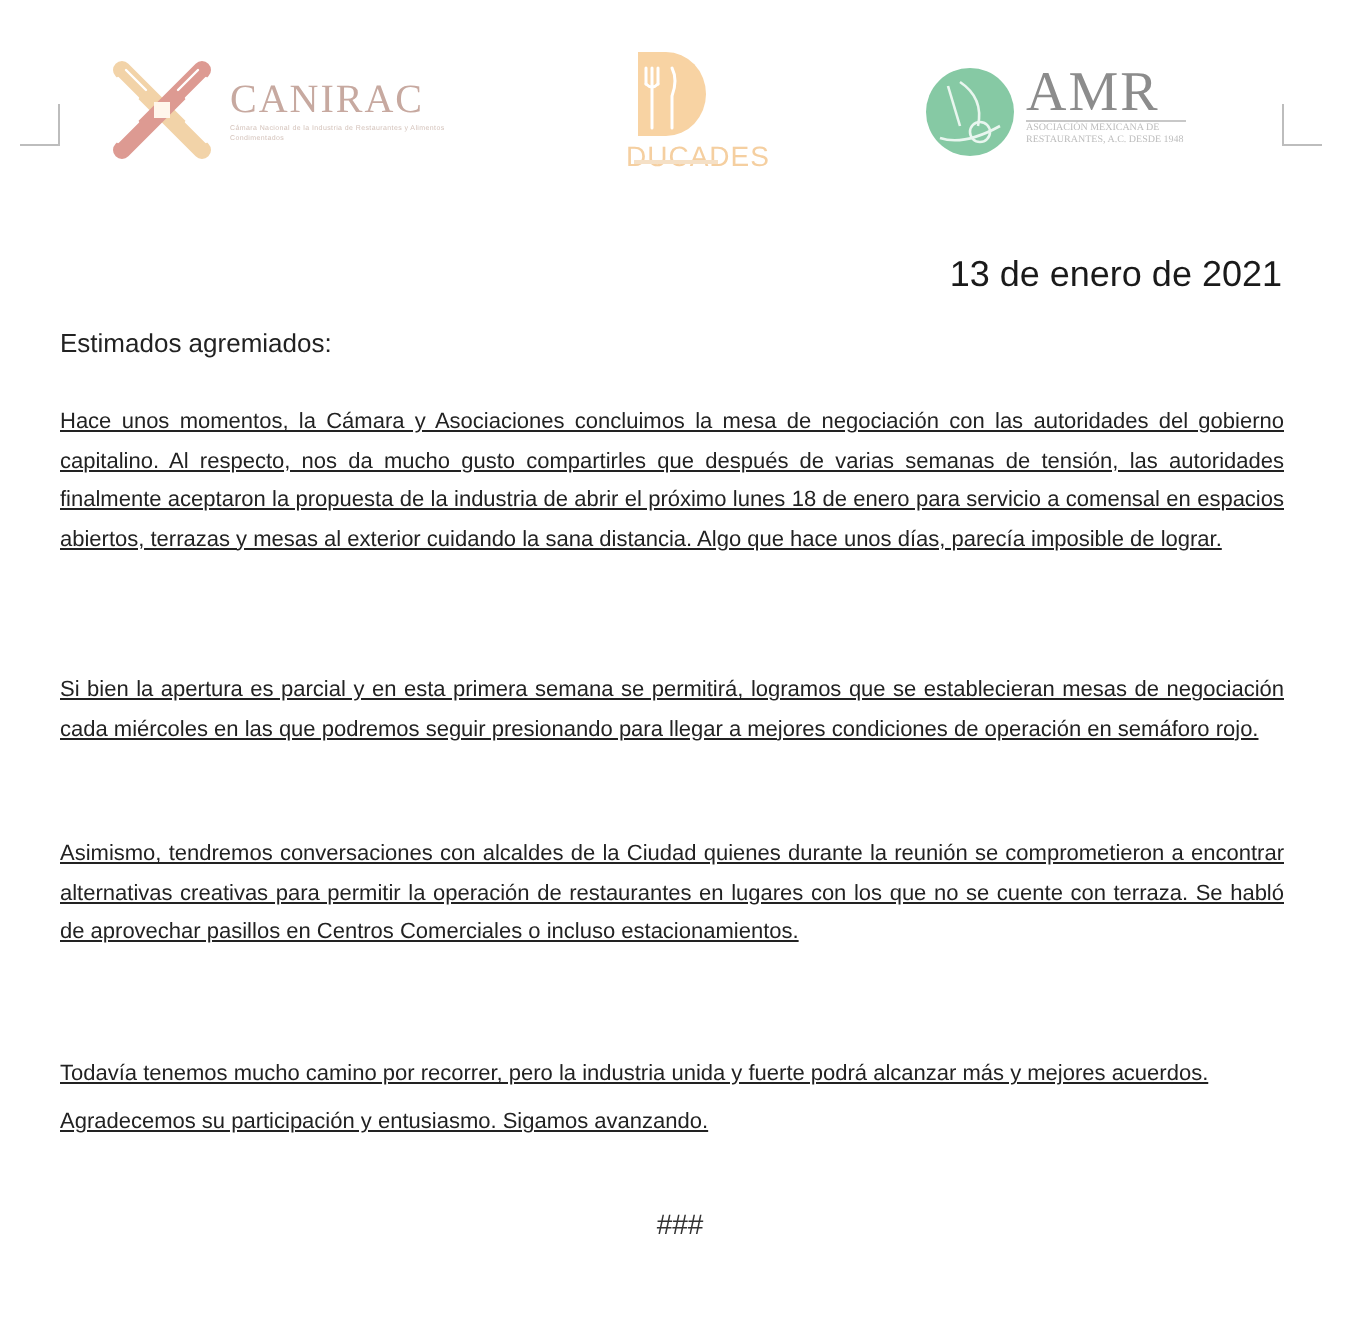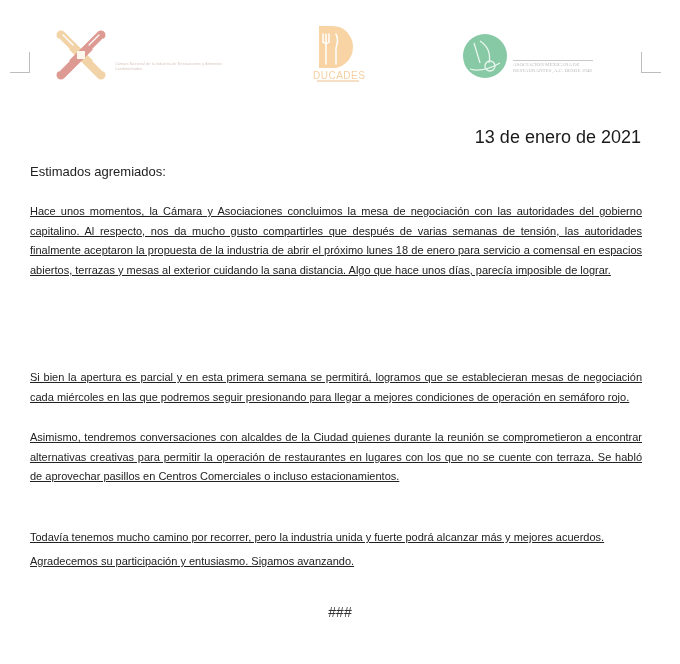--- a/index.html
+++ b/index.html
@@ -13,38 +13,38 @@
   .canirac { left:55px; top:27px; width:160px; height:55px; }
   .canirac .mark { position:absolute; left:0; top:2px; width:52px; height:52px; }
   .canirac .name { position:absolute; left:60px; top:12px; font-family:"Liberation Serif", serif;
                    font-size:20px; letter-spacing:1px; color:#c7a9a0; }
   .canirac .sub { position:absolute; left:60px; top:35px; width:110px; font-size:3.5px; line-height:5px;
                   color:#d4c3bb; letter-spacing:0.2px; }
 
   .dlogo { left:313px; top:26px; width:50px; height:60px; }
   .dlogo .mark { position:absolute; left:4px; top:0; width:36px; height:42px; }
   .dlogo .name { position:absolute; left:0; top:44px; width:50px; text-align:center;
-                 font-size:10px; letter-spacing:0.5px; color:#f5cfa0; }
+                 font-size:14px; letter-spacing:0.5px; color:#f5cfa0; }
   .dlogo .sub { position:absolute; left:4px; top:54px; width:42px; height:2px; background:#f5e0c6; }
 
   .amr { left:462px; top:33px; width:130px; height:48px; }
   .amr .mark { position:absolute; left:0; top:0; width:46px; height:46px; }
   .amr .name { position:absolute; left:51px; top:-2px; font-family:"Liberation Serif", serif;
                font-size:28px; color:#8c8c8c; letter-spacing:1px; }
   .amr .rule { position:absolute; left:51px; top:27px; width:80px; height:1px; background:#c8c8c8; }
   .amr .sub { position:absolute; left:51px; top:29px; width:80px; font-size:5px; line-height:6px; color:#bdbdbd;
               font-family:"Liberation Serif", serif; }
 
   .date { position:absolute; right:39px; top:127px; font-size:18px; color:#1a1a1a; }
   .greeting { position:absolute; left:30px; top:164px; font-size:13px; color:#222; }
   .para { position:absolute; left:30px; width:612px; font-size:11px; line-height:19.6px;
           text-align:justify; color:#222; margin:0;text-decoration:underline; }
   .p1 { top:202px; }
-  .p2 { top:336px;margin-top:32px; }
-  .p3 { top:428px; }
+  .p2 { top:336px; }
+  .p3 { top:418px; }
   .p4 { top:528px; }
   .p5 { top:552px; }
   .endmark { position:absolute; left:0; width:680px; text-align:center; top:604px; font-size:14px; color:#333; }
 </style>
 </head>
 <body>
 
 <div class="corner left"></div>
 <div class="corner right"></div>
 
@@ -57,20 +57,21 @@
         <line x1="4" y1="10" x2="14" y2="20"></line>
           <line x1="8" y1="6" x2="18" y2="16"></line>
         <line x1="48" y1="10" x2="38" y2="20"></line>
           <line x1="44" y1="6" x2="34" y2="16"></line>
         <line x1="4" y1="42" x2="14" y2="32"></line>
           <line x1="48" y1="42" x2="38" y2="32"></line>
       </g>
       <rect x="22" y="22" width="8" height="8" fill="#fff6ec" stroke="none"></rect>
     </g>
   </svg>
+  <div class="name">CANIRAC</div>
   <div class="sub">Cámara Nacional de la Industria de Restaurantes y Alimentos Condimentados</div>
 </div>
 
 <div class="logo dlogo">
   <svg class="mark" viewBox="0 0 36 42">
     <path d="M2 0 H16 A20 21 0 0 1 16 42 H2 Z" fill="#f8d3a3"></path>
     <g stroke="#ffffff" stroke-width="1.5" fill="none" stroke-linecap="round">
       <line x1="9" y1="8" x2="9" y2="38"></line>
       <line x1="6" y1="8" x2="6" y2="16"></line>
         <line x1="12" y1="8" x2="12" y2="16"></line>
@@ -85,20 +86,21 @@
 <div class="logo amr">
   <svg class="mark" viewBox="0 0 46 46">
     <circle cx="23" cy="23" r="22" fill="#86c9a4"></circle>
     <g stroke="#e9f6ef" stroke-width="1.3" fill="none">
       <path d="M12 10 L18 30"></path>
         <path d="M18 8 Q30 16 27 30"></path>
       <circle cx="28" cy="33" r="5"></circle>
         <path d="M8 36 Q20 40 38 30"></path>
     </g>
   </svg>
+  <div class="name">AMR</div>
   <div class="rule"></div>
   <div class="sub">ASOCIACIÓN MEXICANA DE RESTAURANTES, A.C. DESDE 1948</div>
 </div>
 
 <div class="date">13 de enero de 2021</div>
 <div class="greeting">Estimados agremiados:</div>
 
 <p class="para p1">Hace unos momentos, la Cámara y Asociaciones concluimos la mesa de negociación con las autoridades del gobierno capitalino. Al respecto, nos da mucho gusto compartirles que después de varias semanas de tensión, las autoridades finalmente aceptaron la propuesta de la industria de abrir el próximo lunes 18 de enero para servicio a comensal en espacios abiertos, terrazas y mesas al exterior cuidando la sana distancia.  Algo que hace unos días, parecía imposible de lograr.</p>
 <p class="para p2">Si bien la apertura es parcial y en esta primera semana se permitirá, logramos que se establecieran mesas de negociación cada miércoles en las que podremos seguir presionando para llegar a mejores condiciones de operación en semáforo rojo.</p>
 <p class="para p3">Asimismo, tendremos conversaciones con alcaldes de la Ciudad quienes durante la reunión se comprometieron a encontrar alternativas creativas para permitir la operación de restaurantes en lugares con los que no se cuente con terraza. Se habló de aprovechar pasillos en Centros Comerciales o incluso estacionamientos.</p>

